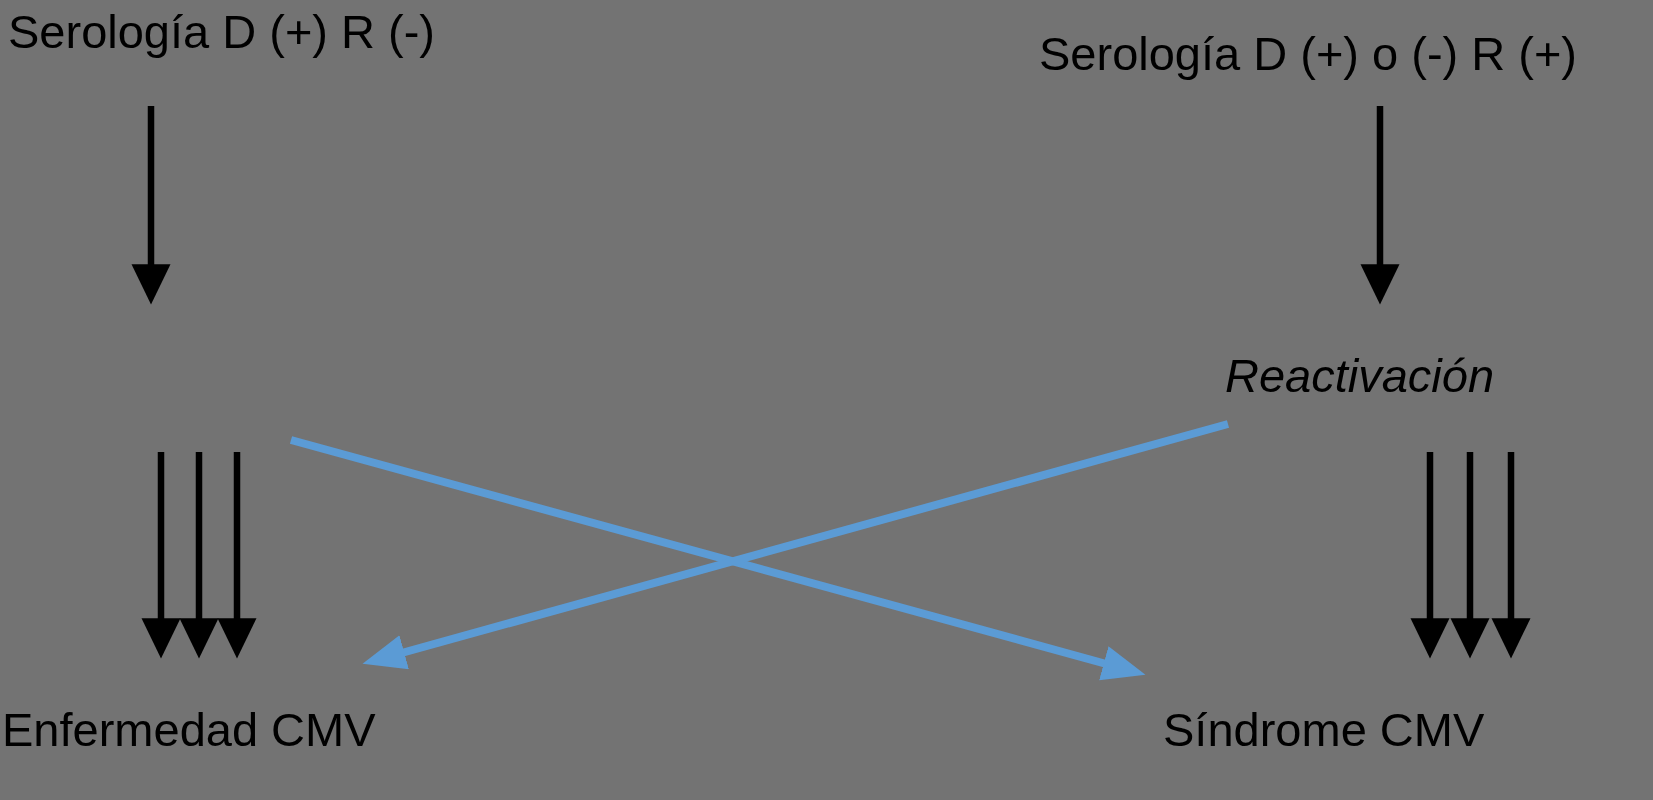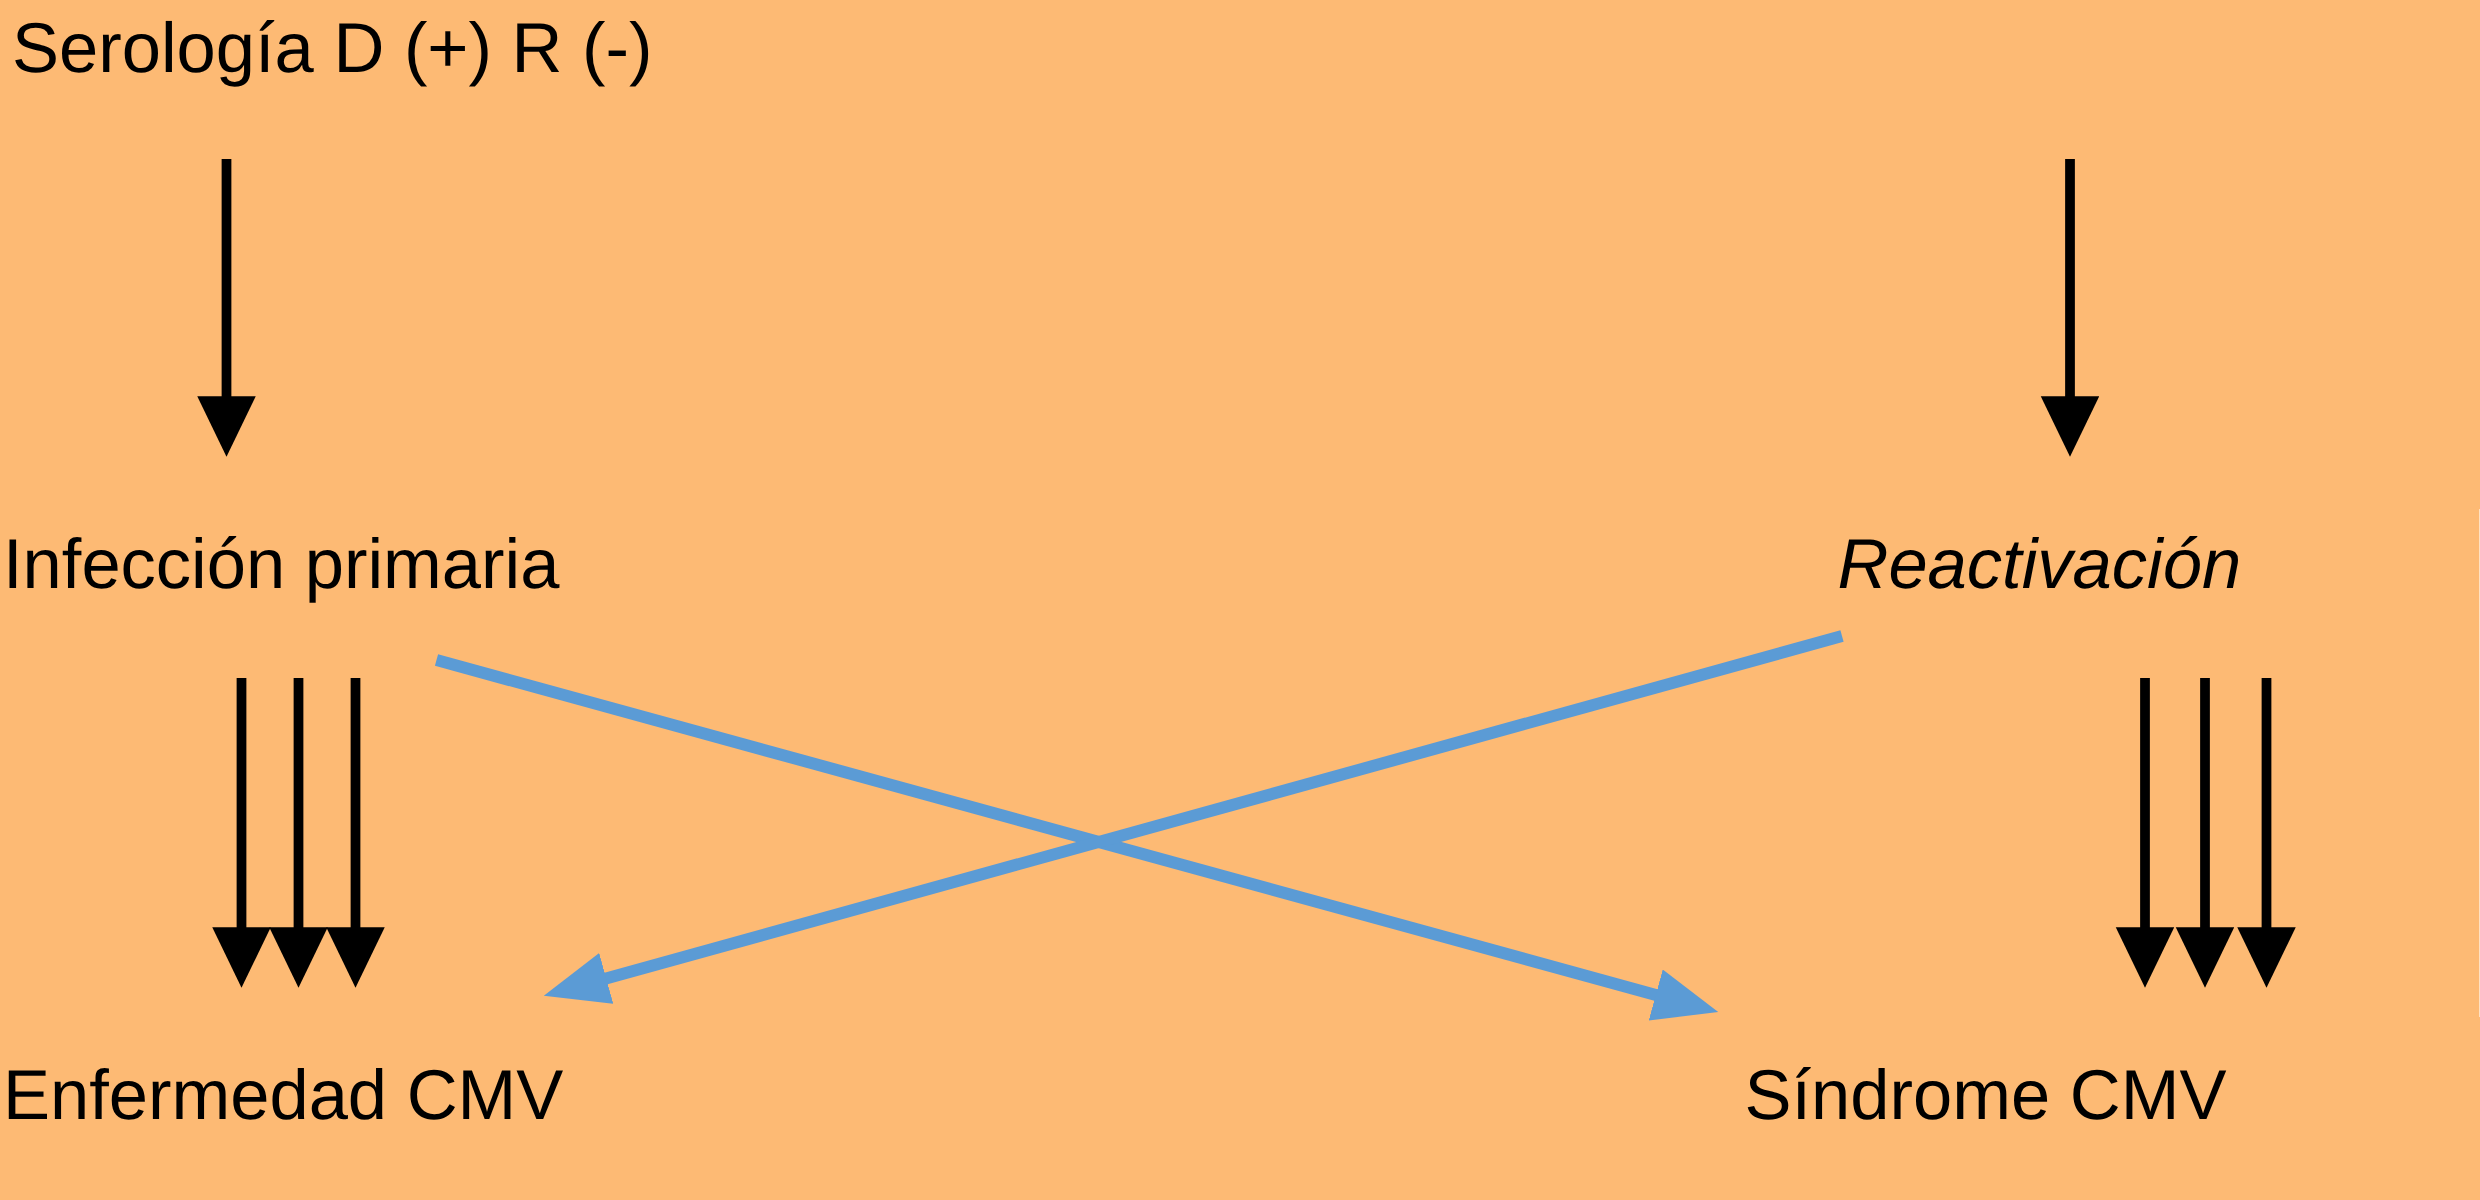--- a/index.html
+++ b/index.html
@@ -7,21 +7,21 @@
     padding: 0;
     background: #ffffff;
   }
   body {
     font-family: "Liberation Sans", sans-serif;
   }
   #stage {
     position: relative;
     width: 1653px;
     height: 800px;
-    background: #fdba74;
+    background: #737373;
     overflow: hidden;
   }
   .label {
     position: absolute;
     color: #000000;
     font-family: "Liberation Sans", sans-serif;
     font-size: 47px;
     line-height: 1.0;
     white-space: nowrap;
     letter-spacing: 0px;
@@ -69,22 +69,22 @@
     <line x1="1470" y1="452" x2="1470" y2="626" stroke="#000000" stroke-width="6.5" marker-end="url(#blkhead)"></line>
     <line x1="1511" y1="452" x2="1511" y2="626" stroke="#000000" stroke-width="6.5" marker-end="url(#blkhead)"></line>
 
     <line x1="291" y1="440" x2="1110" y2="665" stroke="#5B9BD5" stroke-width="8" marker-end="url(#bluehead)"></line>
 
     <line x1="1228" y1="424" x2="398" y2="654" stroke="#5B9BD5" stroke-width="8" marker-end="url(#bluehead)"></line>
   </svg>
 
   <div class="label" id="lbl-serology-left">Serología D (+) R (-)</div>
 
+  <div class="label" id="lbl-serology-right">Serología D (+) o (-) R (+)</div>
 
-  <div class="label" id="lbl-primary-infection">Infección primaria</div>
 
   <div class="label" id="lbl-reactivation">Reactivación</div>
 
   <div class="label" id="lbl-cmv-disease">Enfermedad CMV</div>
 
   <div class="label" id="lbl-cmv-syndrome">Síndrome CMV</div>
 
 </div>
 
 </body></html>

